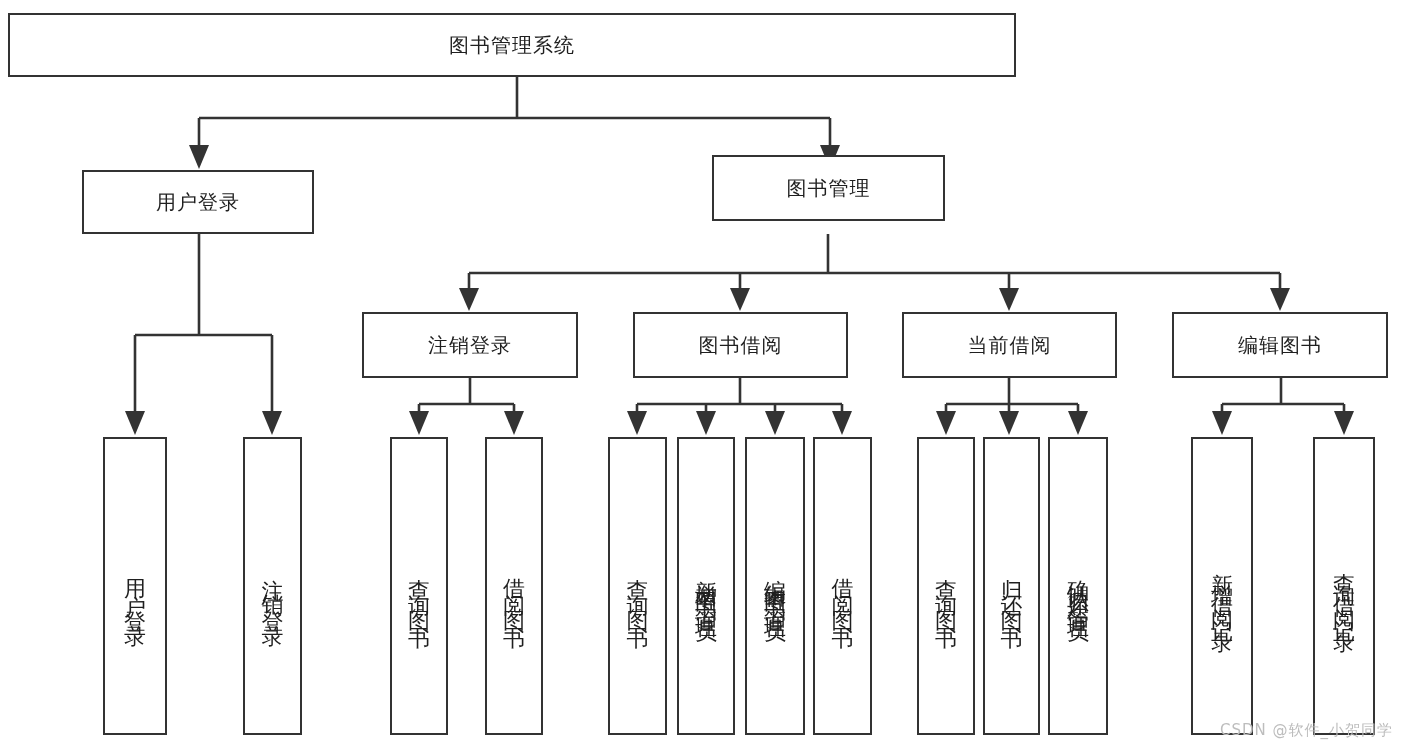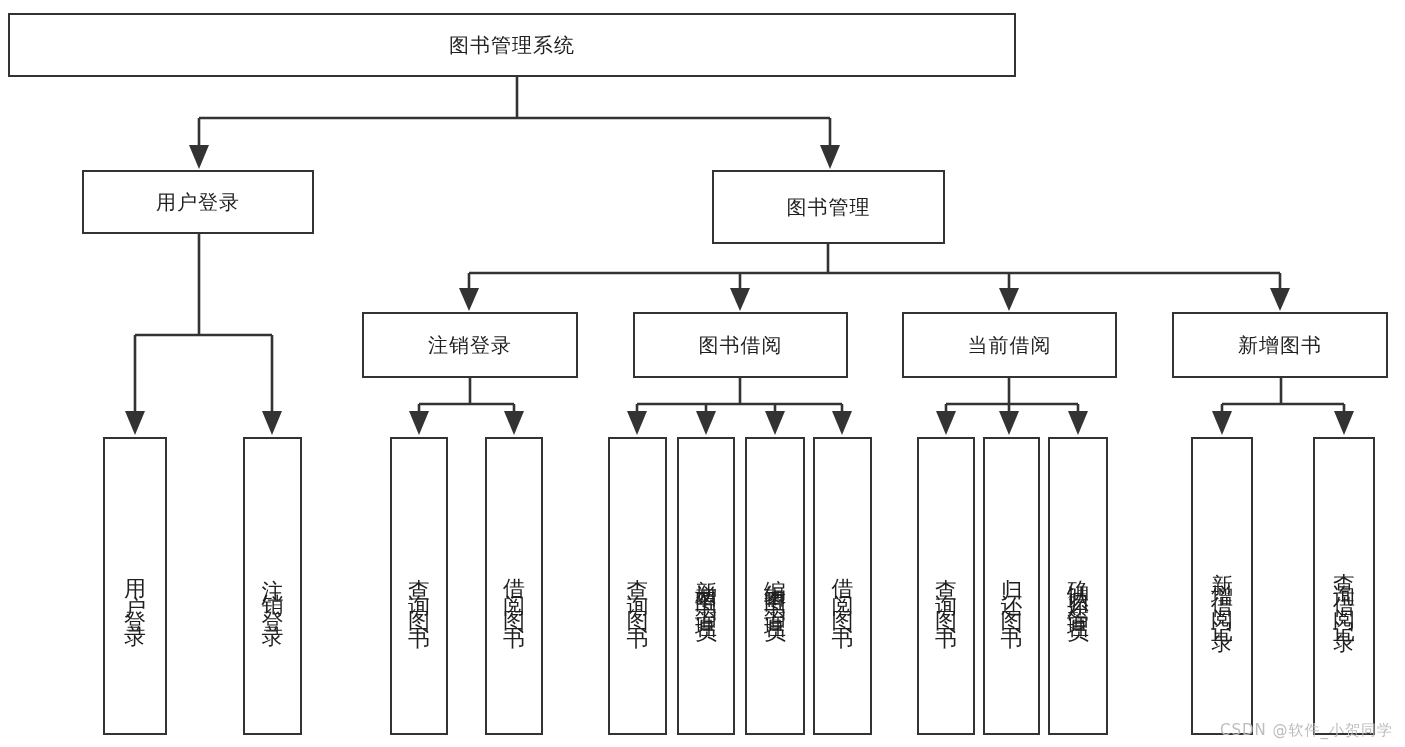--- a/index.html
+++ b/index.html
@@ -123,26 +123,26 @@
     <g>
       <path d="M1281 378 L1281 404 M1222 404 L1344 404 M1222 404 L1222 413 M1344 404 L1344 413"></path>
       <polygon points="1212,411 1232,411 1222,435"></polygon>
       <polygon points="1334,411 1354,411 1344,435"></polygon>
     </g>
   </svg>
 
   <div class="node hnode root" style="left:8px; top:13px; width:1008px; height:64px;">图书管理系统</div>
 
   <div class="node hnode" style="left:82px; top:170px; width:232px; height:64px;">用户登录</div>
-  <div class="node hnode" style="left:712px; top:170px; width:233px; height:74px;">图书管理</div>
+  <div class="node hnode" style="left:712px; top:155px; width:233px; height:66px;">图书管理</div>
 
   <div class="node hnode" style="left:362px; top:312px; width:216px; height:66px;">注销登录</div>
   <div class="node hnode" style="left:633px; top:312px; width:215px; height:66px;">图书借阅</div>
   <div class="node hnode" style="left:902px; top:312px; width:215px; height:66px;">当前借阅</div>
-  <div class="node hnode" style="left:1172px; top:312px; width:216px; height:66px;">新增图书</div>
+  <div class="node hnode" style="left:1172px; top:312px; width:216px; height:66px;">编辑图书</div>
 
   <div class="node leaf" style="left:103px; width:64px;">
     <span class="vtext">用户登录</span>
   </div>
   <div class="node leaf" style="left:243px; width:59px;">
     <span class="vtext">注销登录</span>
   </div>
 
   <div class="node leaf" style="left:390px; width:58px;">
     <span class="vtext">查询图书</span>

